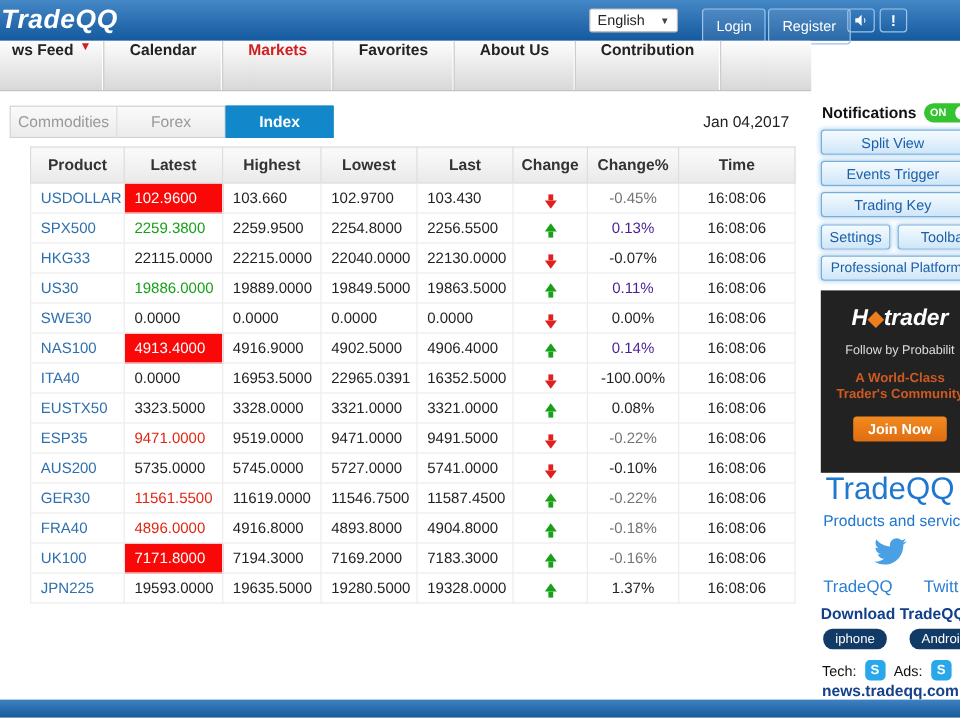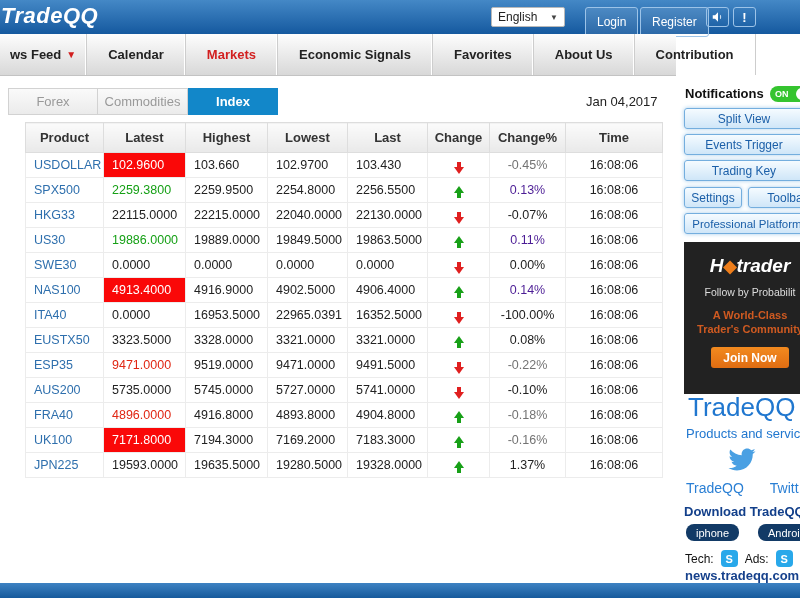--- a/index.html
+++ b/index.html
@@ -22,21 +22,21 @@
   .tb-login { left:585px; } .tb-register { left:640px; }
   .icon-btn { position:absolute; top:7px; width:23px; height:20px; border:1px solid #9cc3e8;
               border-radius:3px; display:flex; align-items:center; justify-content:center;
               color:#fff; font-weight:bold; font-size:13px; cursor:pointer; }
   .ib-sound { left:706px; } .ib-alert { left:733px; }
 
   
   .navbar { position:absolute; top:34px; left:0; width:676px; height:42px;
             background:linear-gradient(#fdfdfd,#d8d8d8); border-bottom:1px solid #c3c3c3;
             display:flex; align-items:stretch; }
-  .nav-item { display:flex; align-items:center; gap:5px; padding:0 21px; font-size:13px;
+  .nav-item { display:flex; gap:5px; padding:0 21px; font-size:13px;
               font-weight:bold; color:#222; border-right:1px solid #cdcdcd;
               box-shadow:inset -1px 0 0 #fff; cursor:pointer; white-space:nowrap; }
   .nav-item.first { padding:0 10px; }
   .nav-item.active { color:#d21f1f; }
   .red-caret { color:#d21f1f; font-size:10px; }
 
   
   .tab-row { position:absolute; top:88px; left:8px; display:flex; }
   .tab { width:90px; height:27px; display:flex; align-items:center; justify-content:center;
          font-size:13px; color:#999; background:linear-gradient(#fafafa,#ebebeb);
@@ -146,29 +146,28 @@
     </div>
   </div>
 
   <div class="navbar">
     <div class="nav-item first">
       <span>ws Feed</span>
       <span class="red-caret">▼</span>
     </div>
     <div class="nav-item">Calendar</div>
     <div class="nav-item active">Markets</div>
-    <div class="nav-item">Economic Signals</div>
     <div class="nav-item">Favorites</div>
     <div class="nav-item">About Us</div>
     <div class="nav-item">Contribution</div>
   </div>
 
   <div class="tab-row">
+    <div class="tab">Commodities</div>
     <div class="tab">Forex</div>
-    <div class="tab">Commodities</div>
     <div class="tab active">Index</div>
   </div>
   <div class="date">Jan 04,2017</div>
 
   <table class="market-table">
     <colgroup>
       <col style="width:78px">
         <col style="width:82px">
         <col style="width:82px">
         <col style="width:80px">
@@ -314,20 +313,33 @@
           <td class="c-num">5727.0000</td>
           <td class="c-num">5741.0000</td>
           <td class="c-change"><span class="arrow down">
               <i class="tri"></i>
               <i class="stem"></i>
             </span></td>
           <td class="c-pct">-0.10%</td>
           <td class="c-time">16:08:06</td>
         </tr>
         <tr>
+          <td class="c-product">GER30</td>
+          <td class="c-latest lt-red">11561.5500</td>
+          <td class="c-num">11619.0000</td>
+          <td class="c-num">11546.7500</td>
+          <td class="c-num">11587.4500</td>
+          <td class="c-change"><span class="arrow up">
+              <i class="tri"></i>
+              <i class="stem"></i>
+            </span></td>
+          <td class="c-pct pct-red">-0.22%</td>
+          <td class="c-time">16:08:06</td>
+        </tr>
+        <tr>
           <td class="c-product">FRA40</td>
           <td class="c-latest lt-red">4896.0000</td>
           <td class="c-num">4916.8000</td>
           <td class="c-num">4893.8000</td>
           <td class="c-num">4904.8000</td>
           <td class="c-change"><span class="arrow up">
               <i class="tri"></i>
               <i class="stem"></i>
             </span></td>
           <td class="c-pct pct-red">-0.18%</td>

